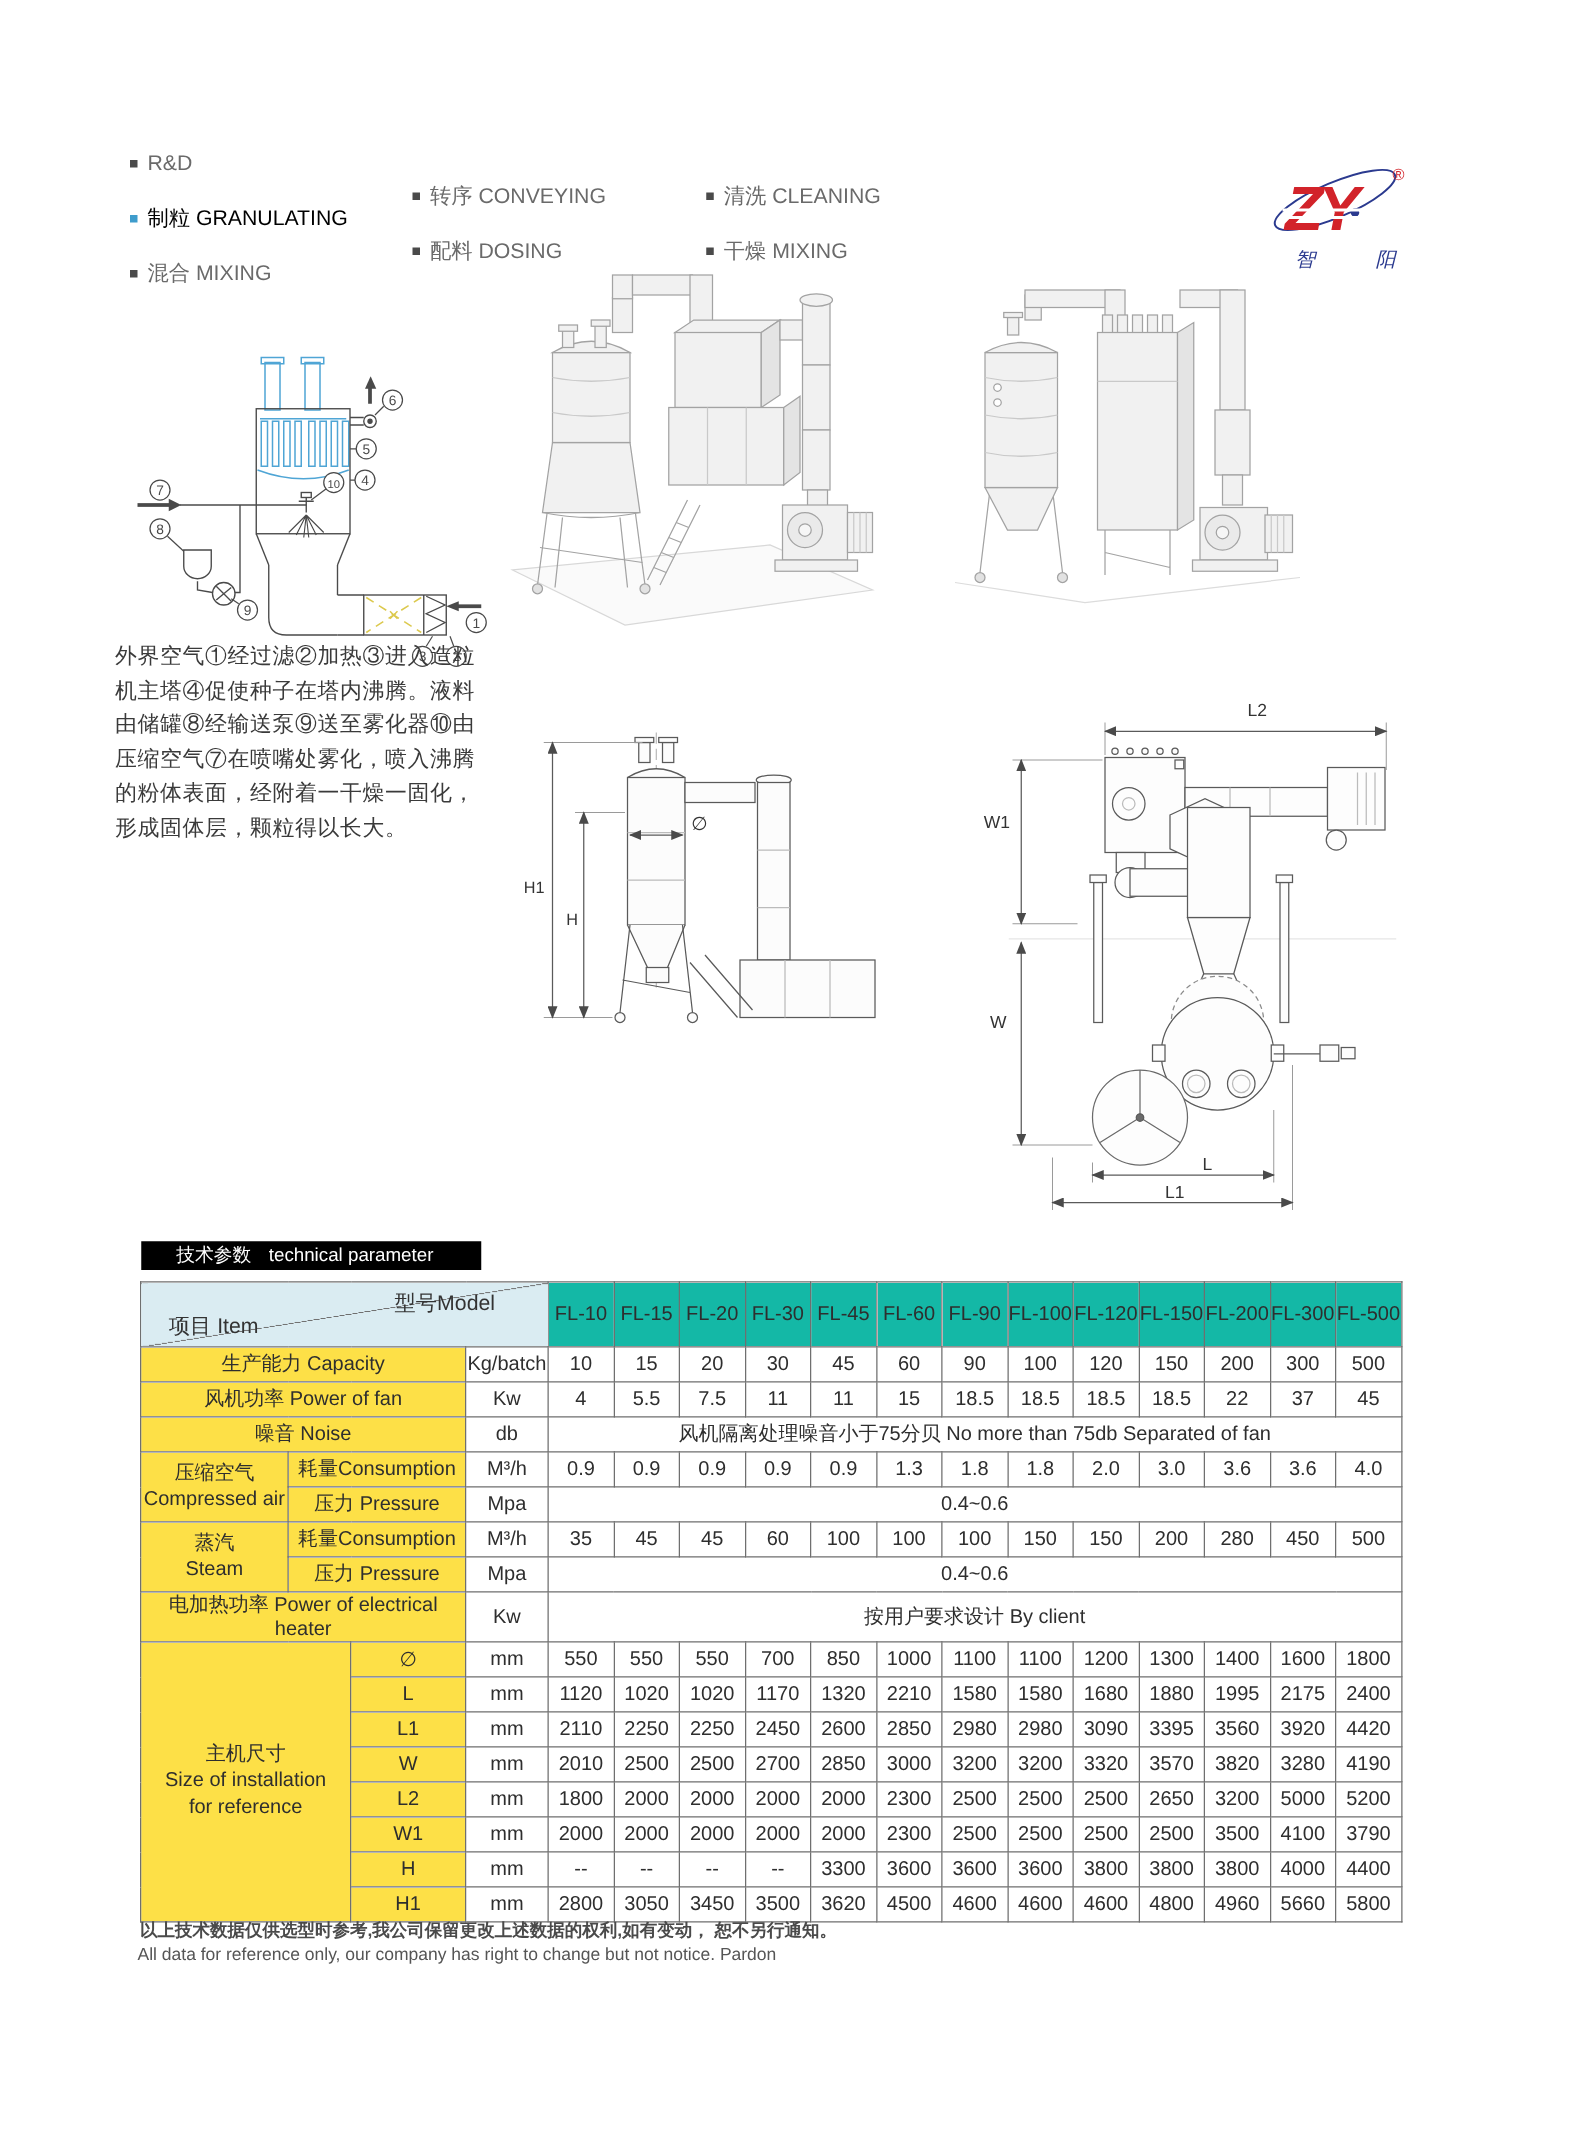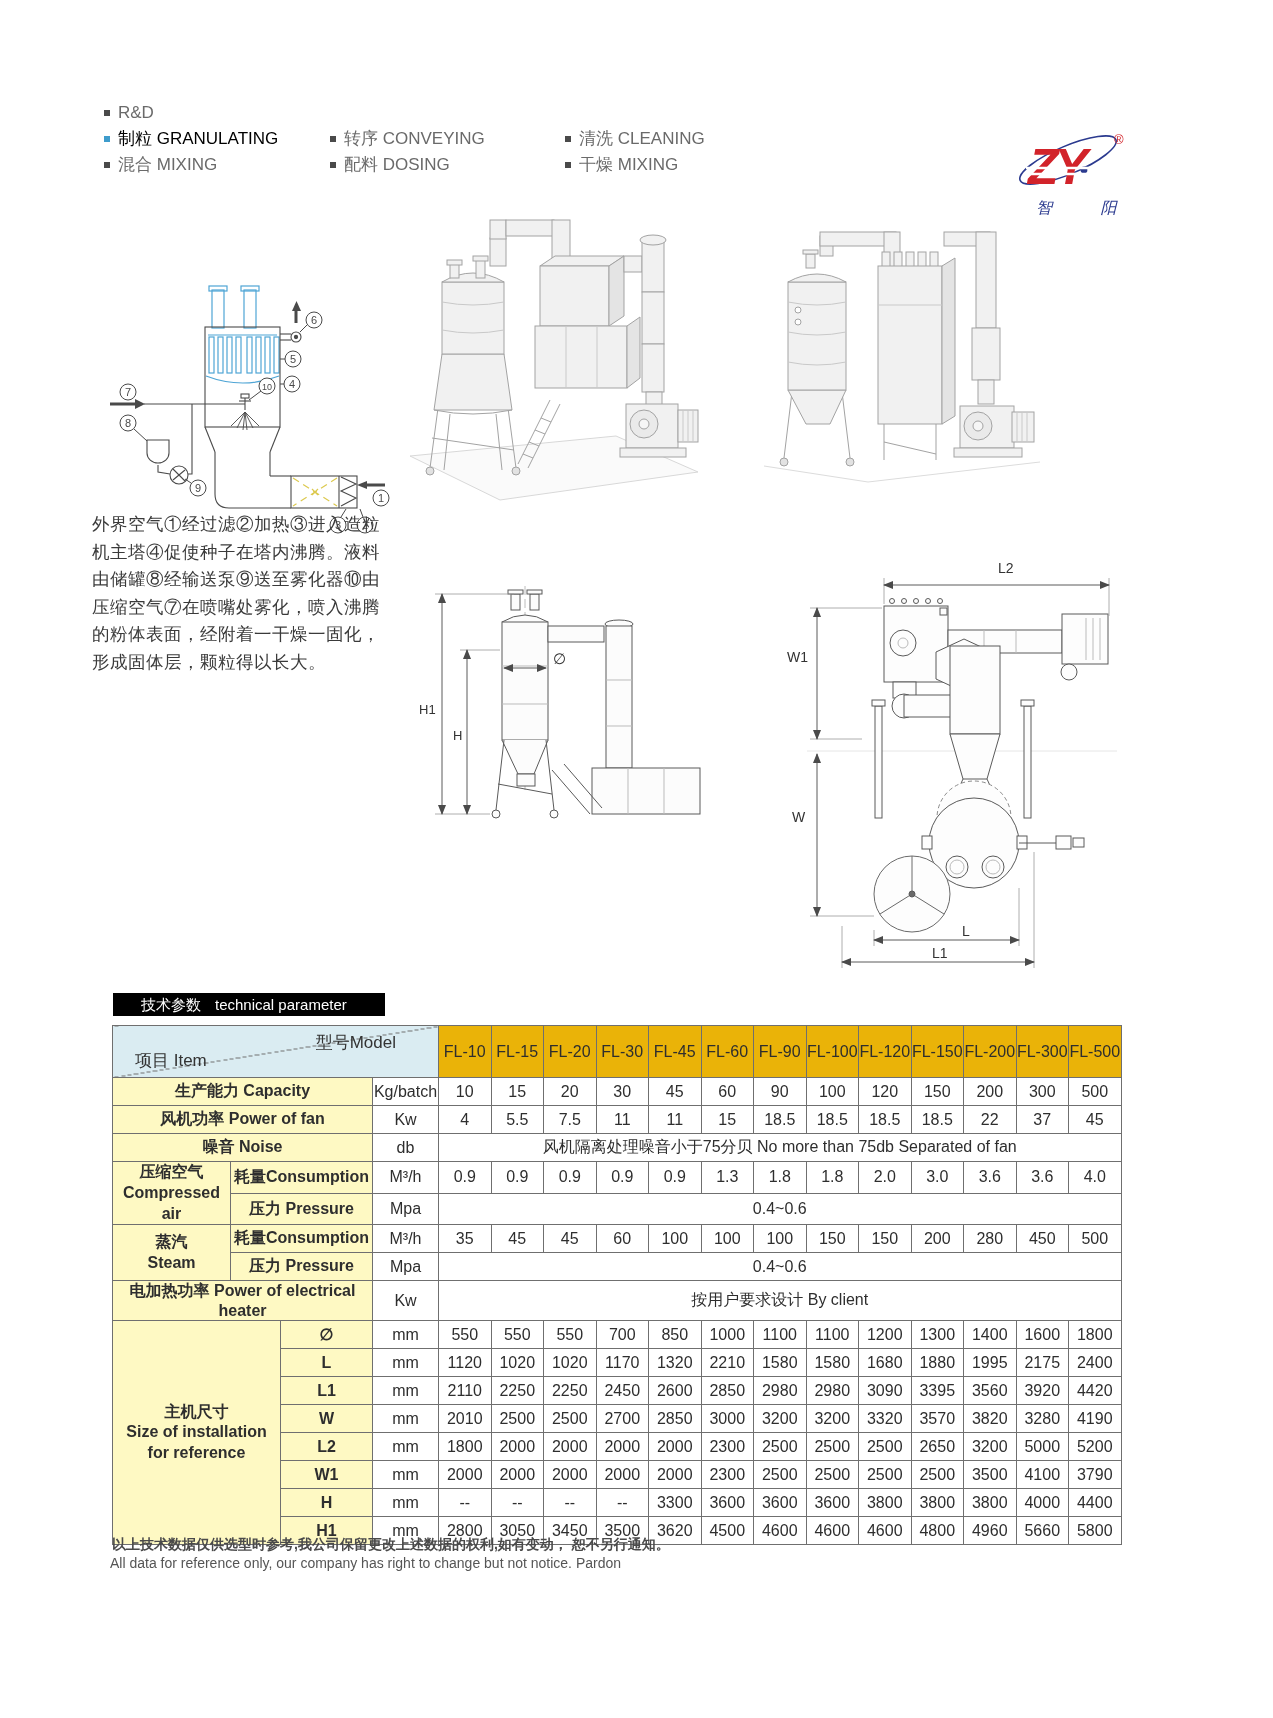--- a/index.html
+++ b/index.html
@@ -2,21 +2,21 @@
 <html><head>
 <meta charset="utf-8">
 <style>
   html,body{margin:0;padding:0;background:#fff;}
   #page{position:relative;width:1273px;height:1718px;background:#fff;overflow:hidden;
         font-family:"Liberation Sans",sans-serif;color:#333;}
   .abs{position:absolute;}
 
   
   .nav-col{position:absolute;}
-  .nav-item{height:26px;line-height:26px;font-size:17px;color:#6a6a6a;white-space:nowrap;}
+  .nav-item{height:26px;line-height:26px;font-size:17px;color:#6a6a6a;white-space:nowrap;margin-top:18px;}
   .nav-item .sq{display:inline-block;width:6px;height:6px;background:#4a4a4a;margin-right:8px;position:relative;top:-2px;}
   .nav-item.active{color:#000000;}
   .nav-item.active .sq{background:#3E9CCC;}
 
   
   #descr{position:absolute;left:92px;top:511px;width:312px;font-size:17.5px;line-height:27.5px;
          color:#3a3a3a;white-space:pre-line;letter-spacing:0.5px;}
 
   
   #secbar{position:absolute;left:113px;top:993px;width:272px;height:23px;background:#000000;
@@ -26,22 +26,22 @@
   
   #param-table{position:absolute;left:112px;top:1025px;width:1009px;border-collapse:collapse;table-layout:fixed;}
   #param-table td{border:1px solid #6f6f6f;text-align:center;vertical-align:middle;padding:0;
                   color:#2e2e2e;font-size:16px;overflow:hidden;}
   #param-table tr{height:28px;}
   #param-table tr.hrow{height:52px;}
   td.corner{background-color:#DAECF2;position:relative;
     background-image:linear-gradient(to bottom right, transparent 49.7%, #6f6f6f 49.7%, #6f6f6f 50.35%, transparent 50.35%);margin-left:48px;}
   .cnr-top{position:absolute;top:5px;right:42px;font-size:17px;color:#333;}
   .cnr-bot{position:absolute;bottom:5px;left:22px;font-size:17px;color:#333;}
-  td.mh{background:#eab308;font-size:15px;color:#333;}
-  td.lbl,td.grp,td.sub{background:#fef9c3;font-size:15.5px;font-weight:bold;}
+  td.mh{background:#14b8a6;font-size:15px;color:#333;}
+  td.lbl,td.grp,td.sub{background:#fde047;font-size:15.5px;}
   td.lbl.small{font-size:13.5px;}
   td.grp{white-space:pre-line;line-height:1.3;font-size:15px;}
   td.unit{font-size:13.5px;}
   td.val{font-size:15.5px;white-space:nowrap;}
   td.spanv{font-size:15.5px;}
 
   
   #foot-zh{position:absolute;left:112px;top:1536px;font-size:14px;color:#4a4a4a;font-weight:bold;}
   #foot-en{position:absolute;left:110px;top:1555px;font-size:14px;color:#555;}
 

